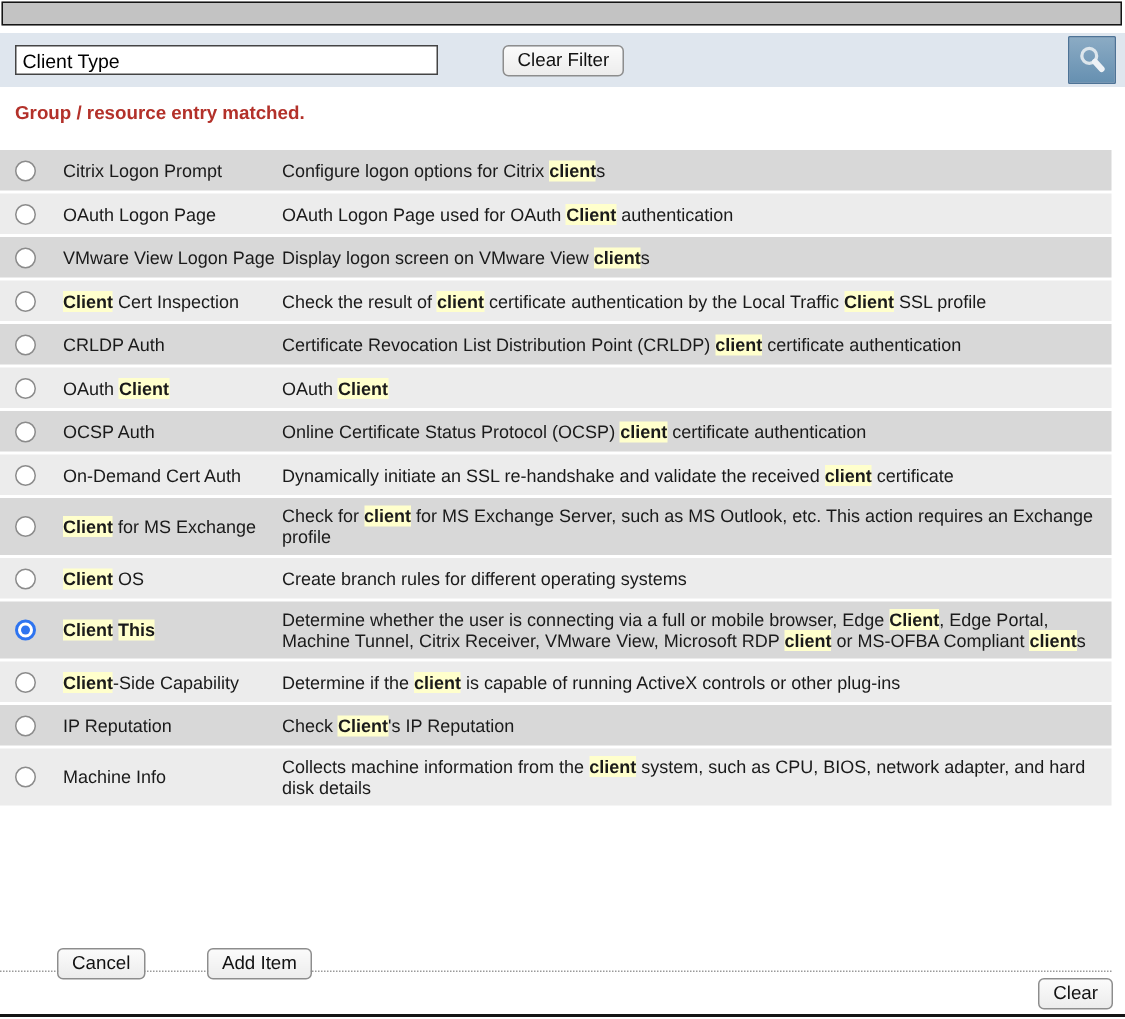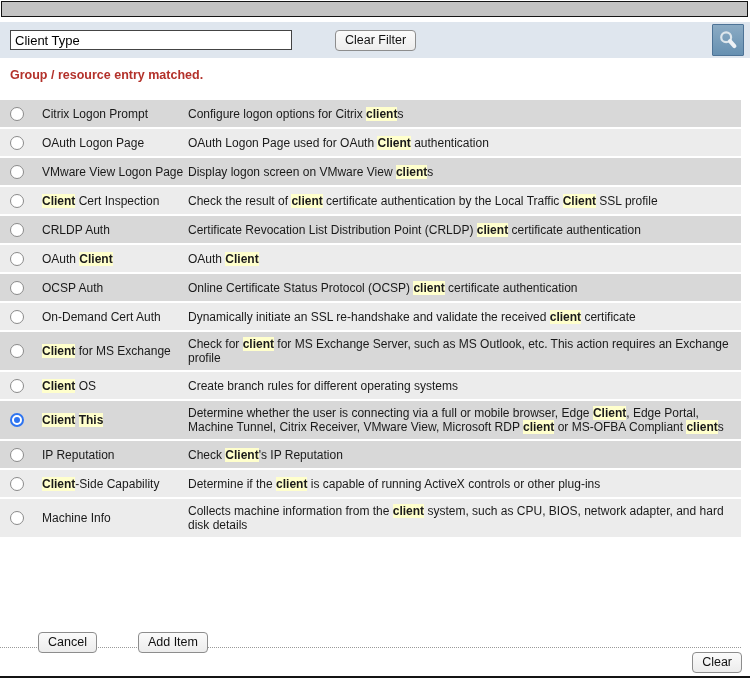--- a/index.html
+++ b/index.html
@@ -227,29 +227,29 @@
     <span class="name"><span class="hl">Client</span><span> OS</span></span>
     <span class="desc"><span>Create branch rules for different operating systems</span></span>
   </div>
     <div class="row dark selected">
     <span class="radio">
         <span class="dot"></span>
       </span>
     <span class="name"><span class="hl">Client</span><span> </span><span class="hl">This</span></span>
     <span class="desc"><span>Determine whether the user is connecting via a full or mobile browser, Edge </span><span class="hl">Client</span><span>, Edge Portal, Machine Tunnel, Citrix Receiver, VMware View, Microsoft RDP </span><span class="hl">client</span><span> or MS-OFBA Compliant </span><span class="hl">client</span><span>s</span></span>
   </div>
+    <div class="row light">
+    <span class="radio"></span>
+    <span class="name"><span class="hl">Client</span><span>-Side Capability</span></span>
+    <span class="desc"><span>Determine if the </span><span class="hl">client</span><span> is capable of running ActiveX controls or other plug-ins</span></span>
+  </div>
     <div class="row dark">
     <span class="radio"></span>
     <span class="name"><span>IP Reputation</span></span>
     <span class="desc"><span>Check </span><span class="hl">Client</span><span>'s IP Reputation</span></span>
-  </div>
-    <div class="row light">
-    <span class="radio"></span>
-    <span class="name"><span class="hl">Client</span><span>-Side Capability</span></span>
-    <span class="desc"><span>Determine if the </span><span class="hl">client</span><span> is capable of running ActiveX controls or other plug-ins</span></span>
   </div>
     <div class="row light">
     <span class="radio"></span>
     <span class="name"><span>Machine Info</span></span>
     <span class="desc"><span>Collects machine information from the </span><span class="hl">client</span><span> system, such as CPU, BIOS, network adapter, and hard disk details</span></span>
   </div>
   </div>
 
 <div class="footer-sep"></div>
 <div class="footer-btns">

